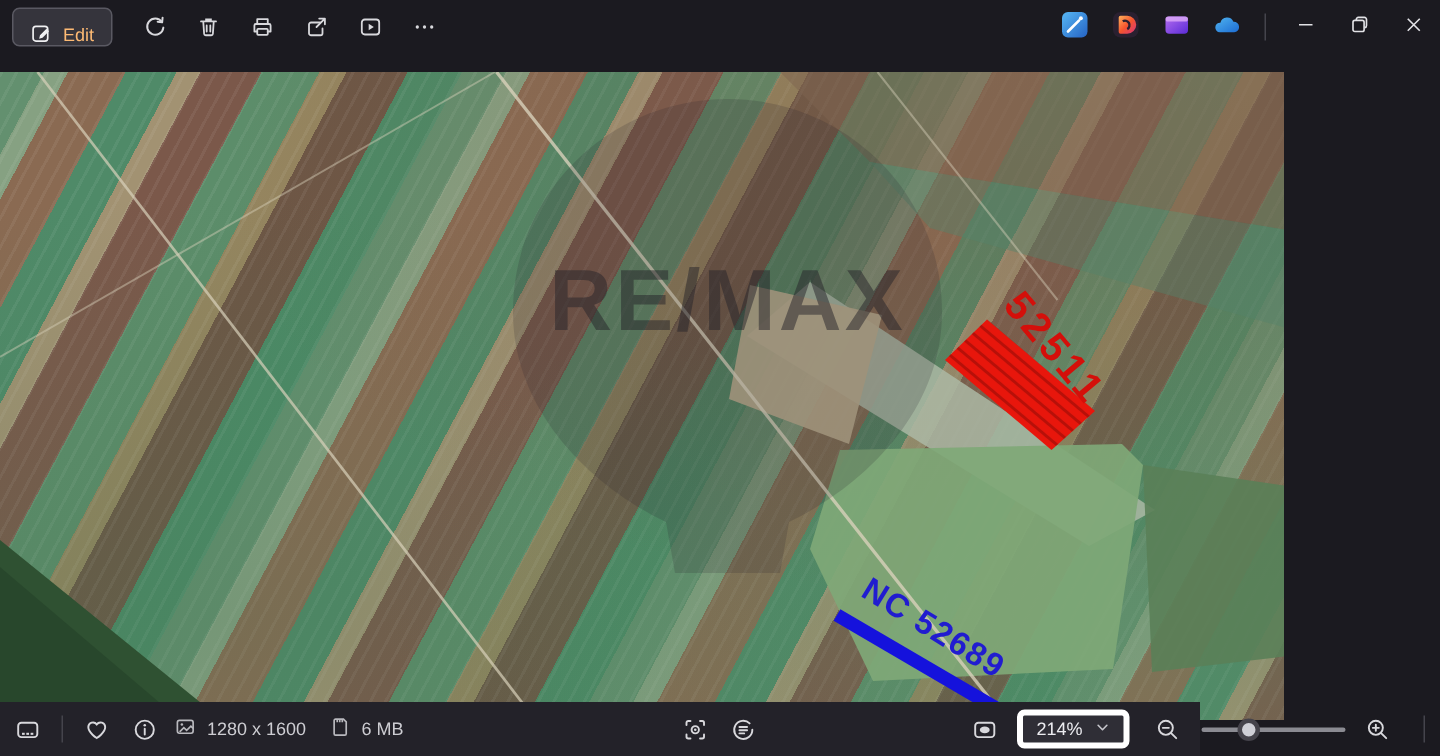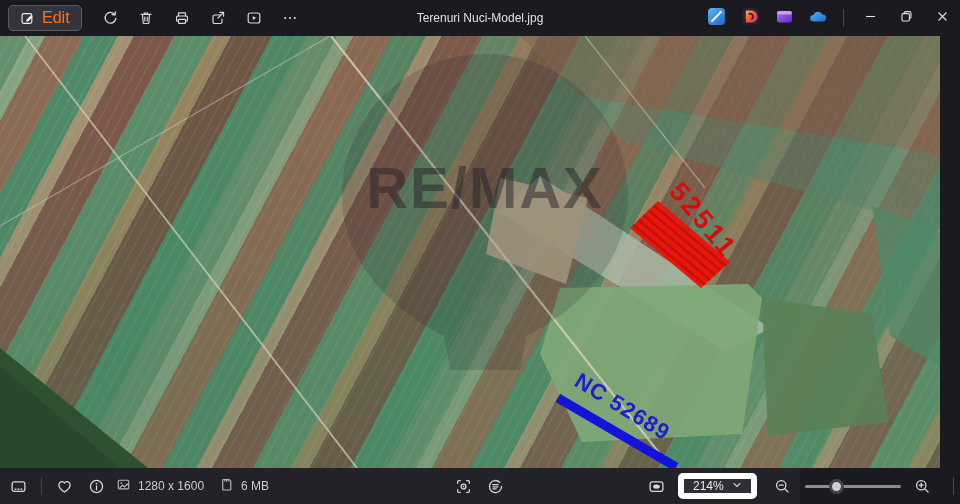--- a/index.html
+++ b/index.html
@@ -5,38 +5,38 @@
   html,body{margin:0;padding:0;background:#111;}
   .window{
     position:relative;width:960px;height:504px;overflow:hidden;
     font-family:"Liberation Sans","DejaVu Sans",sans-serif;
     background:#1b1a20;color:#e6e6ea;user-select:none;
   }
   
   .titlebar{position:absolute;top:0;left:0;width:960px;height:36px;background:#1b1a20;display:flex;align-items:center;}
   .tb-left{display:flex;align-items:center;gap:4px;padding-left:8px;}
   .edit-btn{
-    display:flex;align-items:center;gap:7px;height:26px;padding:0 11px;
-    background:#35343c;border:1px solid #5a5962;border-radius:5px;color:#f97316;
-    font-size:16px;cursor:pointer;
+    display:flex;align-items:flex-end;gap:7px;height:26px;padding:0 11px;
+    background:#35343c;border:1px solid #5a5962;border-radius:5px;color:#fdba74;
+    font-size:12px;cursor:pointer;
   }
   .ibtn{
     width:32px;height:32px;display:flex;align-items:center;justify-content:center;
     background:transparent;border:none;color:#d8d8dc;border-radius:4px;cursor:pointer;
   }
   .ibtn svg, .edit-btn svg{display:block;}
   .tb-title{
     position:absolute;left:0;right:0;text-align:center;font-size:12px;color:#e0e0e4;pointer-events:none;
   }
   .tb-right{position:absolute;right:0;top:0;height:36px;display:flex;align-items:center;}
   .appico{width:34px;height:32px;display:flex;align-items:center;justify-content:center;border:none;background:transparent;cursor:pointer;}
   .vdiv{width:1px;height:18px;background:#45444c;margin:0 8px;}
   .winctl{width:36px;height:32px;display:flex;align-items:center;justify-content:center;background:transparent;border:none;color:#e2e2e6;cursor:pointer;}
   
-  .viewer{position:absolute;top:36px;left:0;width:940px;height:432px;background:#a21caf;overflow:hidden;}
+  .viewer{position:absolute;top:48px;left:0;width:856px;height:432px;background:#a21caf;overflow:hidden;}
   .photo{position:absolute;top:0;left:0;width:948px;height:432px;overflow:hidden;background:#6f8a6c;}
   .stripes{position:absolute;inset:0;background:
     repeating-linear-gradient(118deg,
       #63906f 0px,#63906f 26px,
       #86a182 26px,#86a182 40px,
       #8a6a52 40px,#8a6a52 74px,
       #4f8a68 74px,#4f8a68 104px,
       #a29272 104px,#a29272 118px,
       #7b584a 118px,#7b584a 154px,
       #5c8d6a 154px,#5c8d6a 188px,
@@ -51,21 +51,21 @@
     radial-gradient(ellipse at 88% 78%, rgba(88,140,100,.35), rgba(0,0,0,0) 50%),
     radial-gradient(ellipse at 15% 85%, rgba(70,120,85,.25), rgba(0,0,0,0) 55%);}
   .overlay{position:absolute;inset:0;}
   .photo-edge{position:absolute;top:0;left:948px;width:12px;height:432px;background:#f5f5f3;}
   
   .statusbar{position:absolute;bottom:0;left:0;width:800px;height:36px;background:#232229;display:flex;align-items:center;font-size:12px;color:#cfcfd4;}
   .sb-abs{position:absolute;top:0;height:36px;display:flex;align-items:center;}
   .meta-text{color:#cdcdd2;white-space:nowrap;}
   .zoombox{
     display:flex;align-items:center;gap:8px;height:26px;padding:0 9px;
-    background:#2f2e36;border:6px solid #ffffff;border-radius:5px;color:#ececf0;font-size:12px;cursor:pointer;
+    background:#2f2e36;border:4px solid #ffffff;border-radius:5px;color:#ececf0;font-size:12px;cursor:pointer;
   }
   .slider{position:relative;width:96px;height:32px;cursor:pointer;}
   .slider .track{position:absolute;top:15px;left:0;width:96px;height:3px;border-radius:2px;background:#8b8b92;}
   .slider .thumb{position:absolute;top:9px;left:24px;width:15px;height:15px;border-radius:50%;background:#cfcfd6;border:3px solid #45434b;box-sizing:border-box;}
 </style>
 </head>
 <body>
 
 <div class="window">
 
@@ -125,21 +125,20 @@
         <span>
           <svg width="16" height="16" viewBox="0 0 16 16" fill="currentColor">
             <circle cx="3.2" cy="8" r="1.1"></circle>
               <circle cx="8" cy="8" r="1.1"></circle>
               <circle cx="12.8" cy="8" r="1.1"></circle>
           </svg>
         </span>
       </button>
     </div>
 
-    <div class="tb-title">Terenuri Nuci-Model.jpg</div>
 
     <div class="tb-right">
       <button class="appico">
         <span>
           <svg width="19" height="19" viewBox="0 0 19 19">
             <defs>
                 <linearGradient id="g-blue" x1="0" y1="0" x2="1" y2="1">
               <stop offset="0" stop-color="#57b7f4"></stop>
                   <stop offset="1" stop-color="#2563c4"></stop>
                 </linearGradient>

